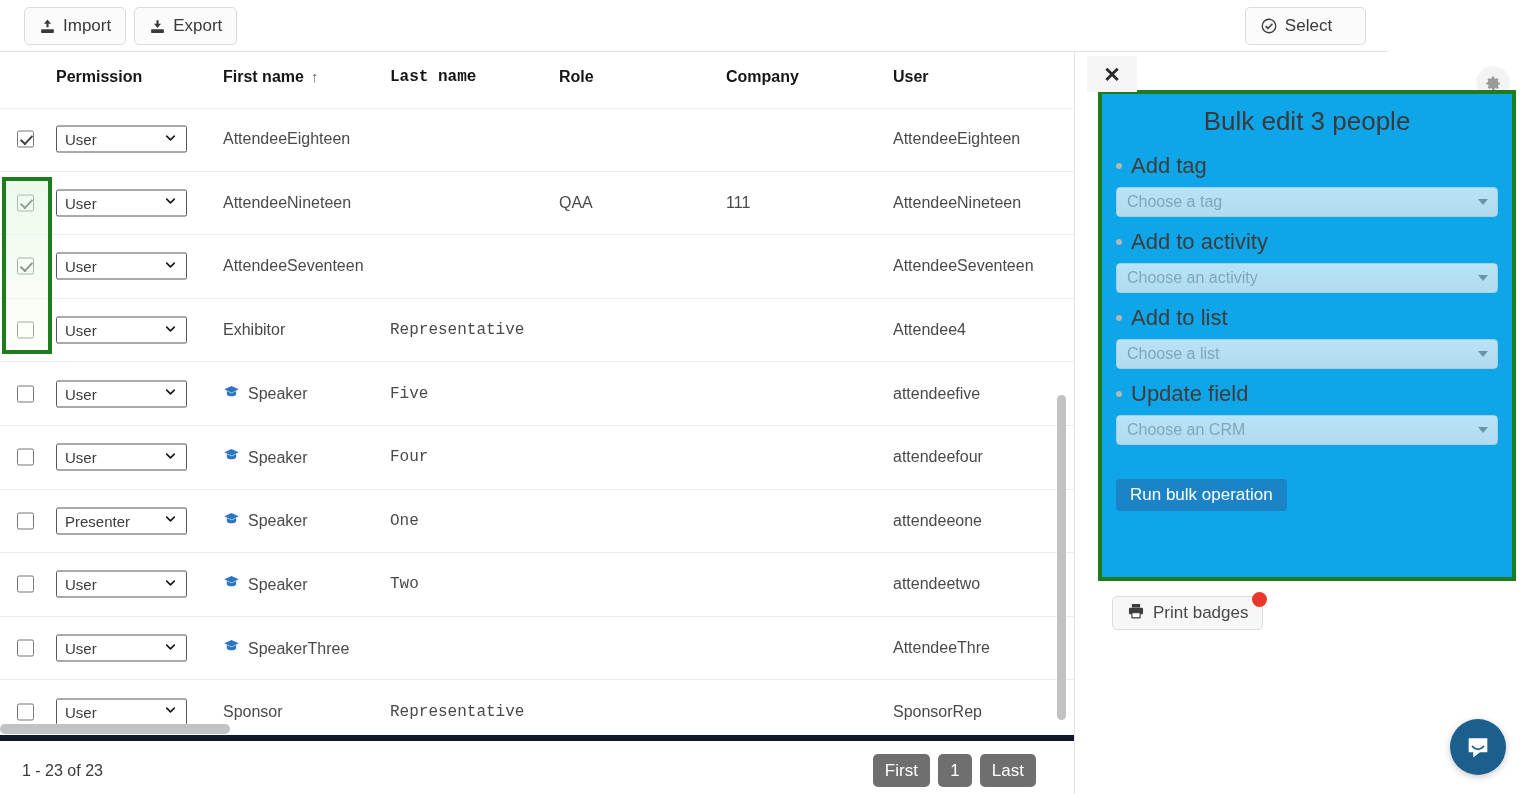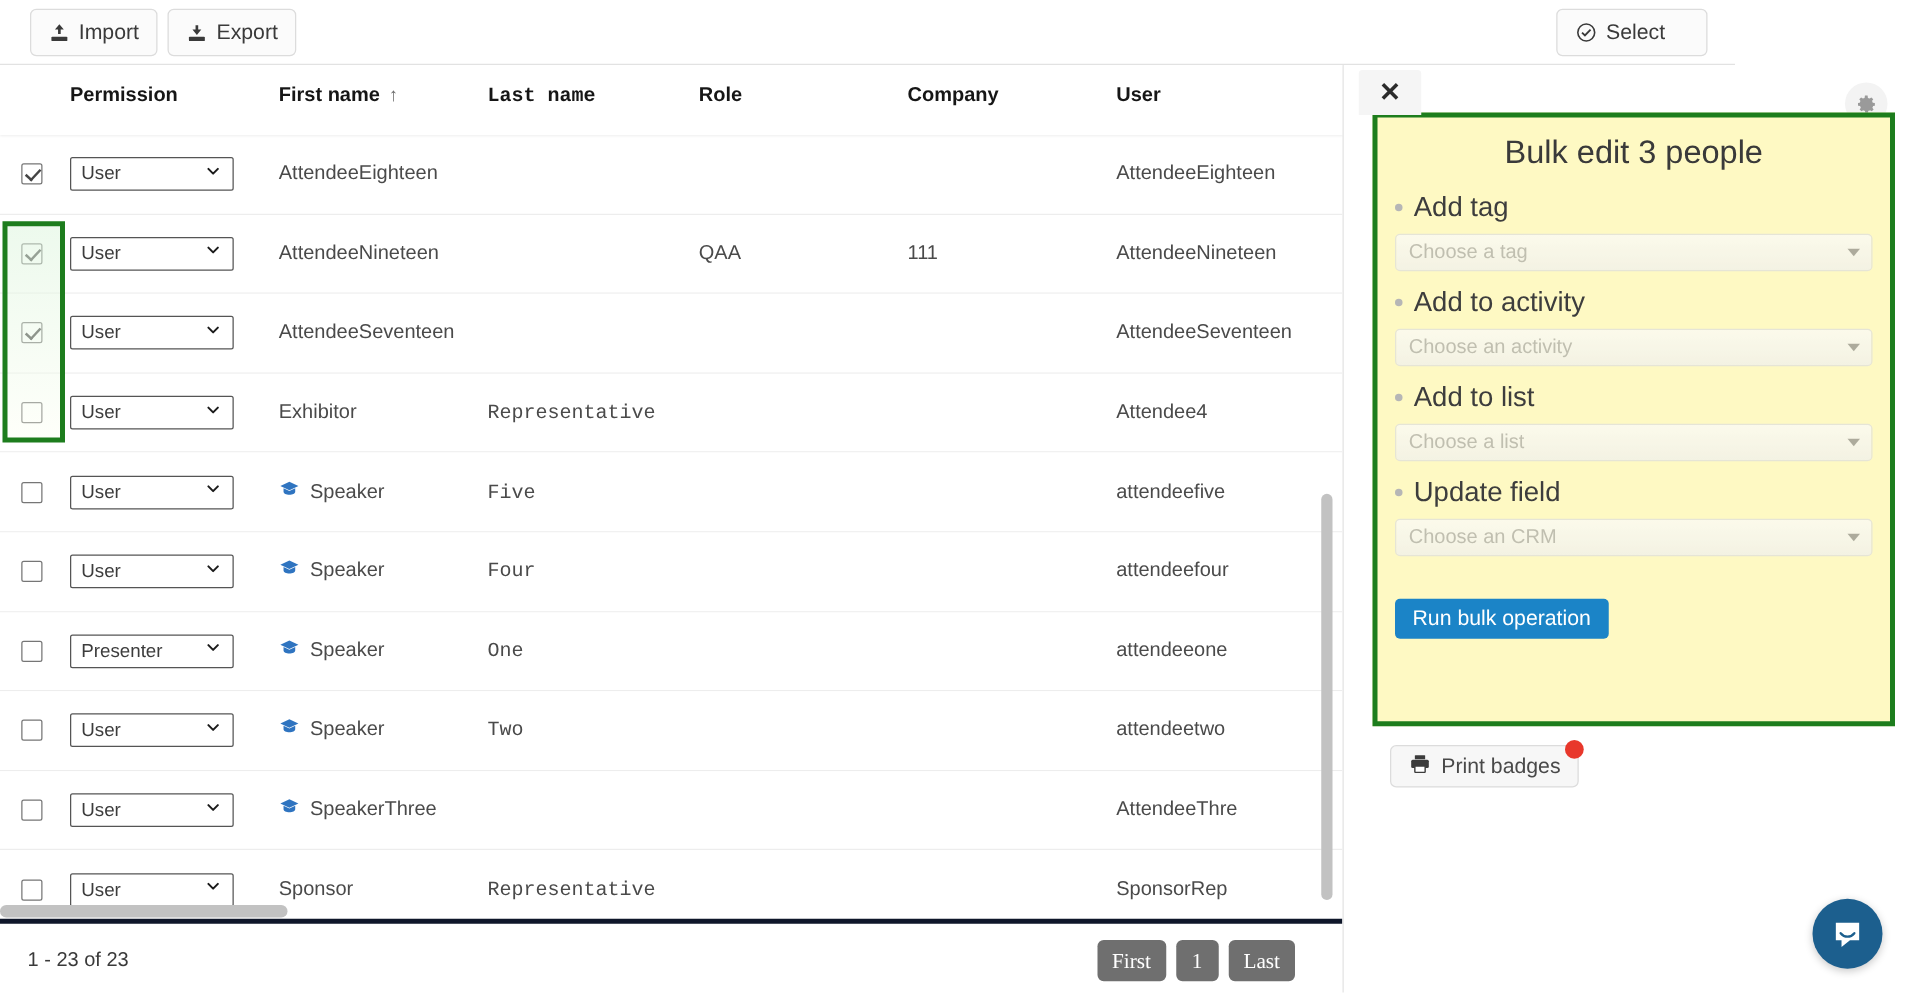--- a/index.html
+++ b/index.html
@@ -135,32 +135,32 @@
     width: 230px; height: 10px;
     background: #c2c2c2; border-radius: 5px;
     z-index: 5; cursor: pointer;
   }
 
   
   #footer {
     position: absolute; left: 0; top: 735px;
     width: 1074px; height: 59px;
     background: #fff;
-    border-top: 4px solid #0f172a;
+    border-top: 6px solid #0f172a;
   }
   #count-label {
     position: absolute; left: 22px; top: 21px;
     font-size: 16px; color: #3a3a3a;
   }
   #pager { position: absolute; right: 38px; top: 13px; display: flex; gap: 8px; }
   .pg-btn {
     min-width: 34px; height: 33px; padding: 0 12px;
     background: #6f6f6f; color: #fff;
     border: none; border-radius: 5px;
-    font-family: Liberation Serif, serif;
+    font-family: Liberation Sans, sans-serif;
     font-size: 17px; cursor: pointer;
     display: flex; align-items: center; justify-content: center;
   }
 
   
   #side {
     position: absolute; right: 0; top: 52px;
     width: 458px; height: 742px;
     background: #fff;
     border-left: 1px solid #e4e4e4;
@@ -180,21 +180,21 @@
     width: 34px; height: 34px;
     border-radius: 50%;
     background: #f3f3f3;
     display: flex; align-items: center; justify-content: center;
     cursor: pointer; z-index: 1;
   }
 
   #bulk-panel {
     position: absolute; left: 23px; top: 38px;
     width: 418px; height: 491px;
-    background: #fef9c3;
+    background: #0ea5e9;
     border: 4px solid #1d7d1d;
     z-index: 2;
     padding: 6px 14px 0 14px;
   }
   #bulk-title {
     text-align: center;
     font-size: 26px; color: #3a3a3a;
     margin: 6px 0 16px 0;
     font-weight: normal;
   }

